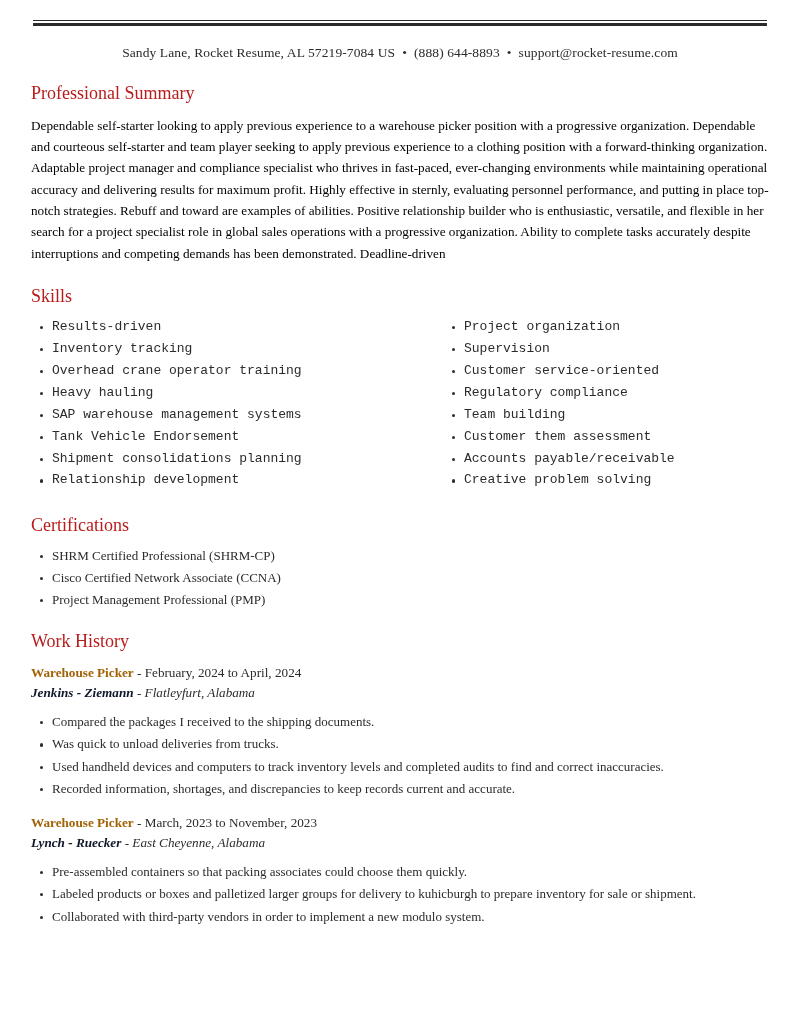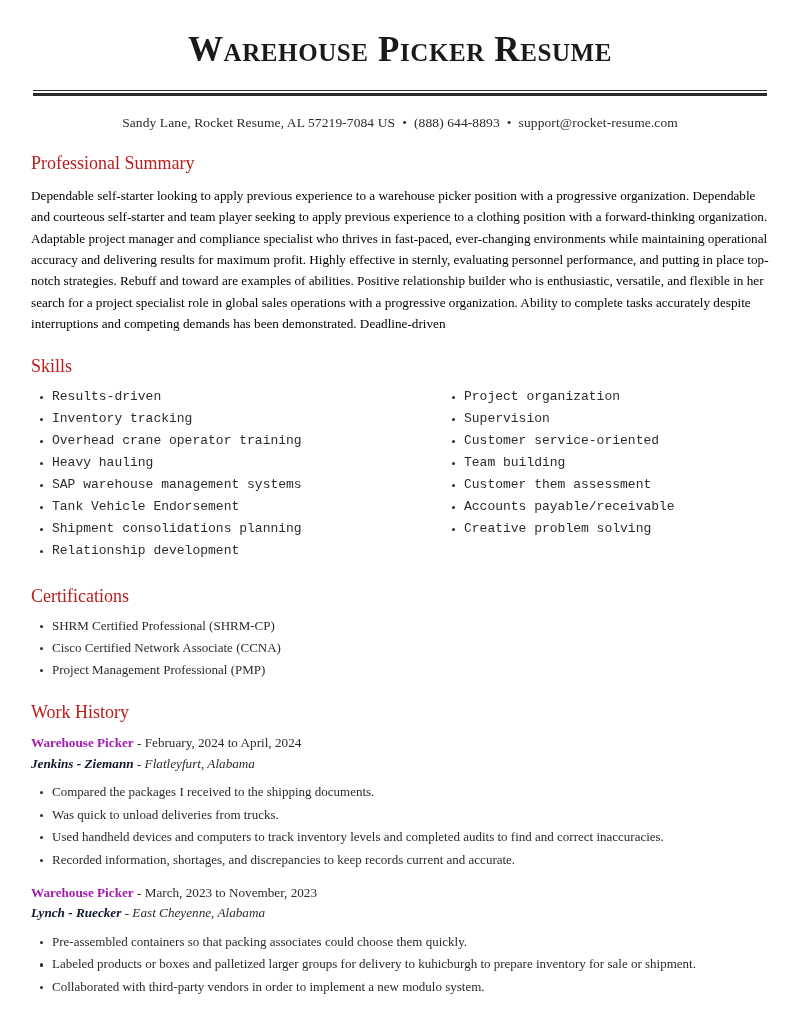--- a/index.html
+++ b/index.html
@@ -138,21 +138,21 @@
   .job:first-of-type {
     margin-top: 2px;
   }
   .job-line-1 {
     font-size: 13.2px;
     line-height: 1.55;
     color: #2b2b2b;
   }
   .job-title {
     font-weight: bold;
-    color: #a21caf;
+    color: #a16207;
   }
   .job-dash {
     color: #2b2b2b;
   }
   .job-dates {
     color: #2b2b2b;
   }
   .job-line-2 {
     font-size: 13.2px;
     line-height: 1.55;
@@ -173,21 +173,20 @@
   }
   ul.job-bullets > li {
     margin-bottom: 4px;
   }
 </style>
 </head>
 <body>
 
 <div class="page">
 
-  <h1 class="resume-title">Warehouse Picker Resume</h1>
 
   <div class="rule-group">
     <div class="rule-thin"></div>
     <div class="rule-gap"></div>
     <div class="rule-thick"></div>
   </div>
 
   <div class="contact-line">
     <span>Sandy Lane, Rocket Resume, AL 57219-7084 US</span><span class="contact-sep">•</span><span>(888) 644-8893</span><span class="contact-sep">•</span><span>support@rocket-resume.com</span>
   </div>
@@ -210,20 +209,21 @@
           <li>Tank Vehicle Endorsement</li>
           <li>Shipment consolidations planning</li>
           <li>Relationship development</li>
         </ul>
       </div>
       <div class="skills-col right">
         <ul class="bullets">
           <li>Project organization</li>
           <li>Supervision</li>
           <li>Customer service-oriented</li>
+          <li>Regulatory compliance</li>
           <li>Team building</li>
           <li>Customer them assessment</li>
           <li>Accounts payable/receivable</li>
           <li>Creative problem solving</li>
         </ul>
       </div>
     </div>
   </div>
 
   <div class="section">

